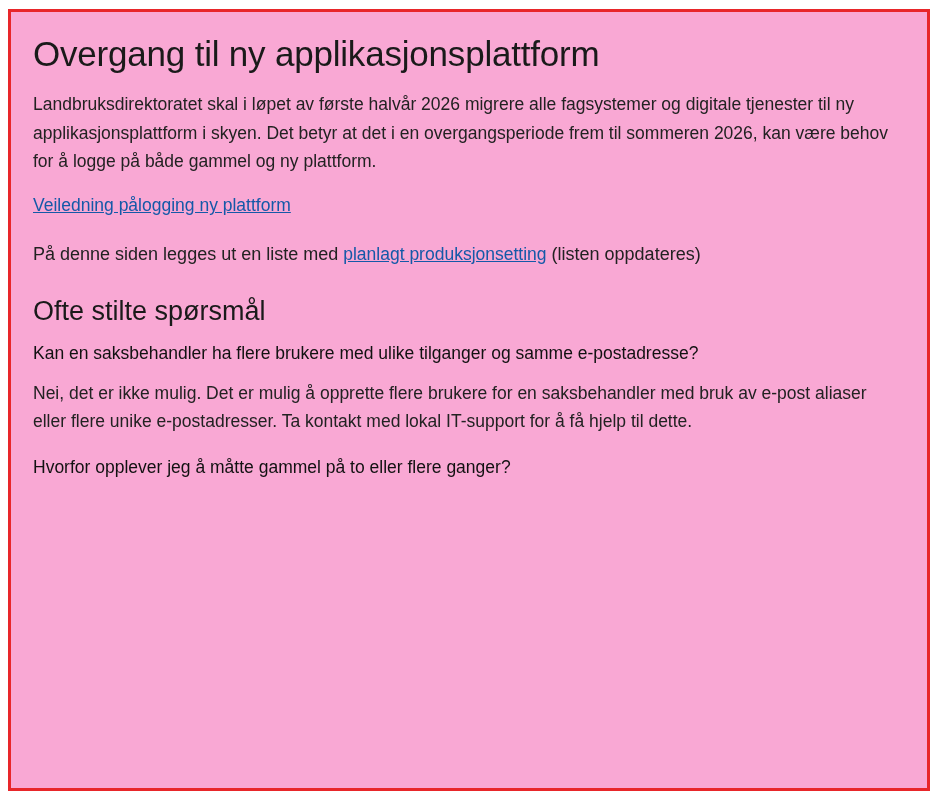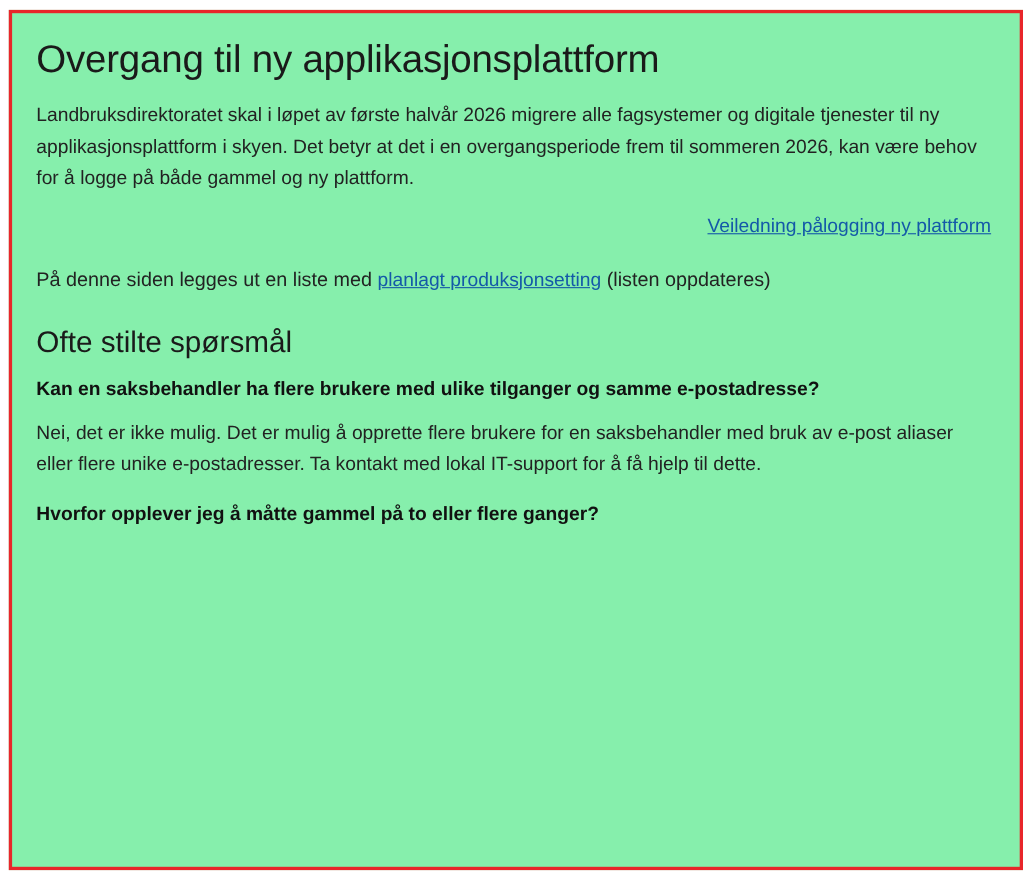--- a/index.html
+++ b/index.html
@@ -21,21 +21,21 @@
     box-sizing: border-box;
   }
   .red-frame {
     position: absolute;
     left: 8px;
     top: 9px;
     width: 922px;
     height: 782px;
     border: 3px solid #e8262a;
     box-sizing: border-box;
-    background: #86efac;
+    background: #f9a8d4;
   }
   .content {
     position: absolute;
     left: 14px;
     top: 22px;
     right: 18px;
     box-sizing: border-box;
     padding: 0 8px 0 8px;
   }
   h1.page-title {
@@ -53,35 +53,34 @@
     color: #222222;
   }
   a.link {
     color: #1459a8;
     text-decoration: underline;
     font-size: 17.5px;
     line-height: 1.62;
   }
   .link-row {
     margin: 0 0 20px 0;
-    text-align: right;
   }
   .link-row:first-of-type {
     margin-top: 2px;
   }
   h2.section-title {
     font-size: 27px;
     font-weight: 400;
     line-height: 1.2;
     margin: 26px 0 14px 0;
     color: #1a1a1a;
   }
   h3.faq-q {
     font-size: 17.5px;
-    font-weight: bold;
+    font-weight: normal;
     line-height: 1.45;
     margin: 0 0 12px 0;
     color: #111111;
   }
   .faq-block {
     margin-bottom: 20px;
   }
   .faq-block:last-child {
     margin-bottom: 0;
   }

